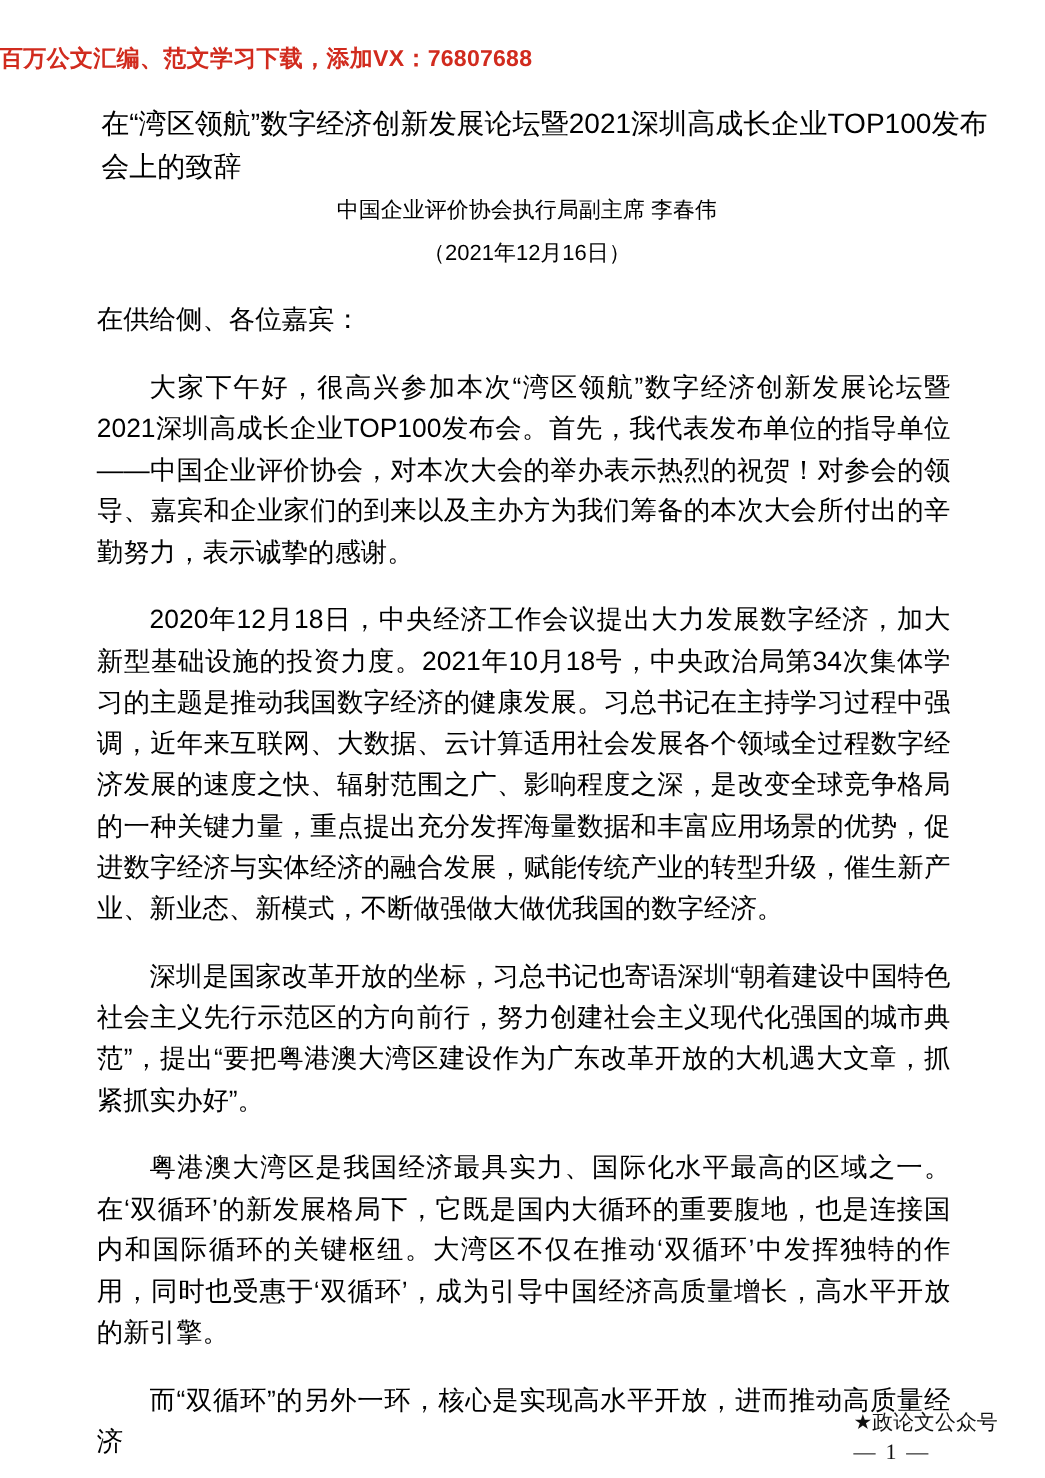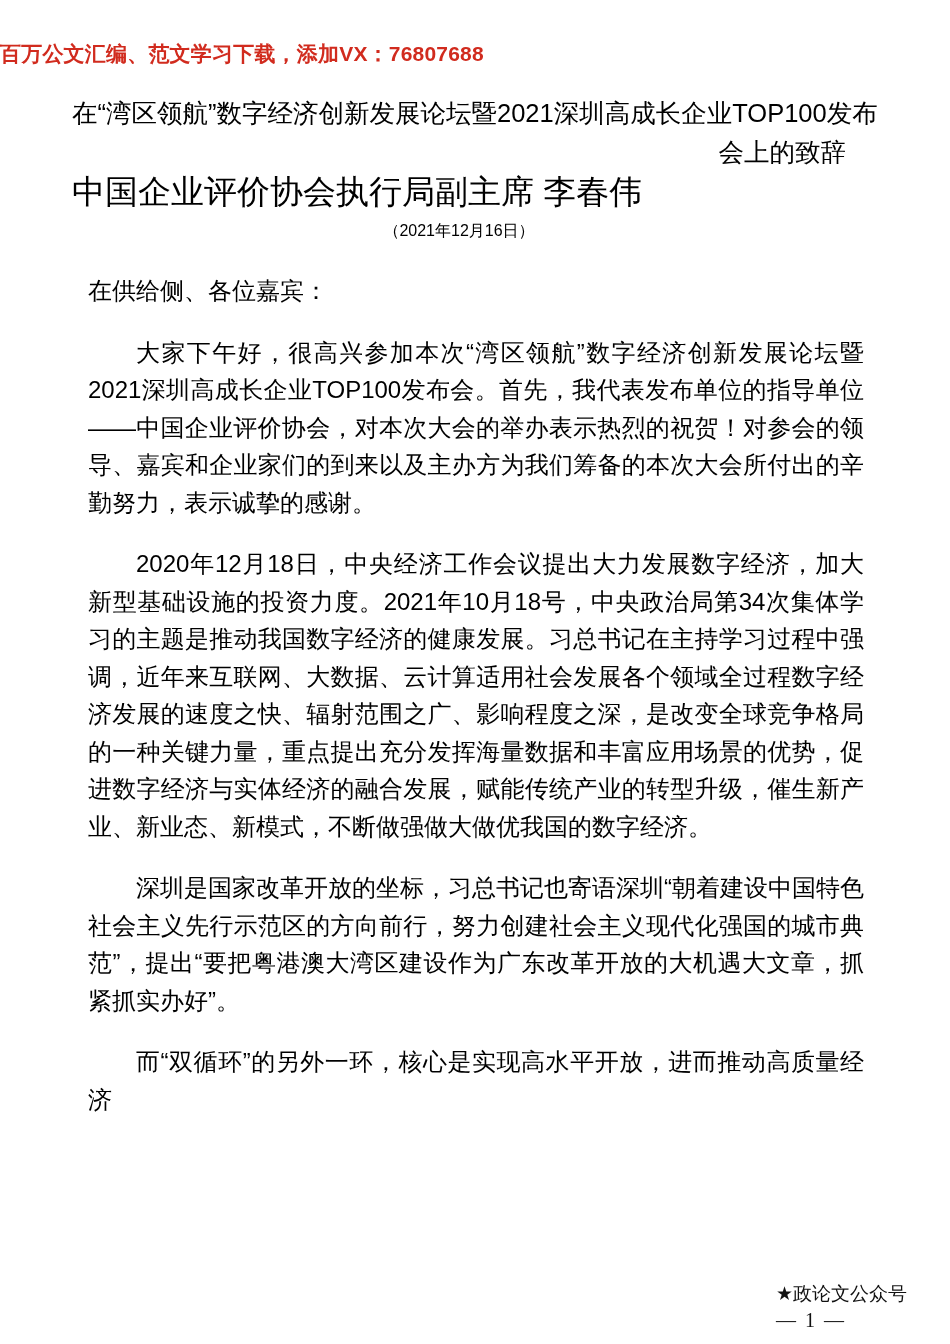--- a/index.html
+++ b/index.html
@@ -32,46 +32,46 @@
     font-size: 21px;
     line-height: 28px;
     font-weight: 700;
     letter-spacing: 0.2px;
     white-space: nowrap;
   }
 
   
   .title-block {
     position: absolute;
-    left: 72px;
+    left: 92px;
     top: 94px;
     width: 774px;
     text-align: center;
   }
   .title-line {
     font-size: 25.5px;
     line-height: 39px;
     font-weight: 400;
     color: #000;
     letter-spacing: 0px;
   }
   .title-main-1 {
     text-align: center;
     white-space: nowrap;
   }
   .title-main-2 {
-    text-align: right;
+    text-align: left;
   }
   .title-author {
-    font-size: 33px;
+    font-size: 20px;
     line-height: 39px;
-    text-align: left;
+    text-align: center;
   }
   .title-date {
-    font-size: 16px;
+    font-size: 20px;
     line-height: 39px;
     text-align: center;
   }
 
   
   .body-block {
     position: absolute;
     left: 88px;
     top: 272px;
     width: 776px;
@@ -140,20 +140,21 @@
     <div class="title-line title-main-2">会上的致辞</div>
     <div class="title-author">中国企业评价协会执行局副主席 李春伟</div>
     <div class="title-date">（2021年12月16日）</div>
   </div>
 
   <div class="body-block">
     <p class="para no-indent">在供给侧、各位嘉宾：</p>
     <p class="para indent">大家下午好，很高兴参加本次“湾区领航”数字经济创新发展论坛暨2021深圳高成长企业TOP100发布会。首先，我代表发布单位的指导单位——中国企业评价协会，对本次大会的举办表示热烈的祝贺！对参会的领导、嘉宾和企业家们的到来以及主办方为我们筹备的本次大会所付出的辛勤努力，表示诚挚的感谢。</p>
     <p class="para indent">2020年12月18日，中央经济工作会议提出大力发展数字经济，加大新型基础设施的投资力度。2021年10月18号，中央政治局第34次集体学习的主题是推动我国数字经济的健康发展。习总书记在主持学习过程中强调，近年来互联网、大数据、云计算适用社会发展各个领域全过程数字经济发展的速度之快、辐射范围之广、影响程度之深，是改变全球竞争格局的一种关键力量，重点提出充分发挥海量数据和丰富应用场景的优势，促进数字经济与实体经济的融合发展，赋能传统产业的转型升级，催生新产业、新业态、新模式，不断做强做大做优我国的数字经济。</p>
     <p class="para indent">深圳是国家改革开放的坐标，习总书记也寄语深圳“朝着建设中国特色社会主义先行示范区的方向前行，努力创建社会主义现代化强国的城市典范”，提出“要把粤港澳大湾区建设作为广东改革开放的大机遇大文章，抓紧抓实办好”。</p>
+    <p class="para indent">粤港澳大湾区是我国经济最具实力、国际化水平最高的区域之一。在‘双循环’的新发展格局下，它既是国内大循环的重要腹地，也是连接国内和国际循环的关键枢纽。大湾区不仅在推动‘双循环’中发挥独特的作用，同时也受惠于‘双循环’，成为引导中国经济高质量增长，高水平开放的新引擎。</p>
     <p class="para indent last-line-stretch">而“双循环”的另外一环，核心是实现高水平开放，进而推动高质量经济</p>
   </div>
 
   <div class="footer">
     <div class="footer-inner">
       <span class="footer-brand">★政论文公众号</span>
       <span class="footer-pageno">— 1 —</span>
     </div>
   </div>
 

